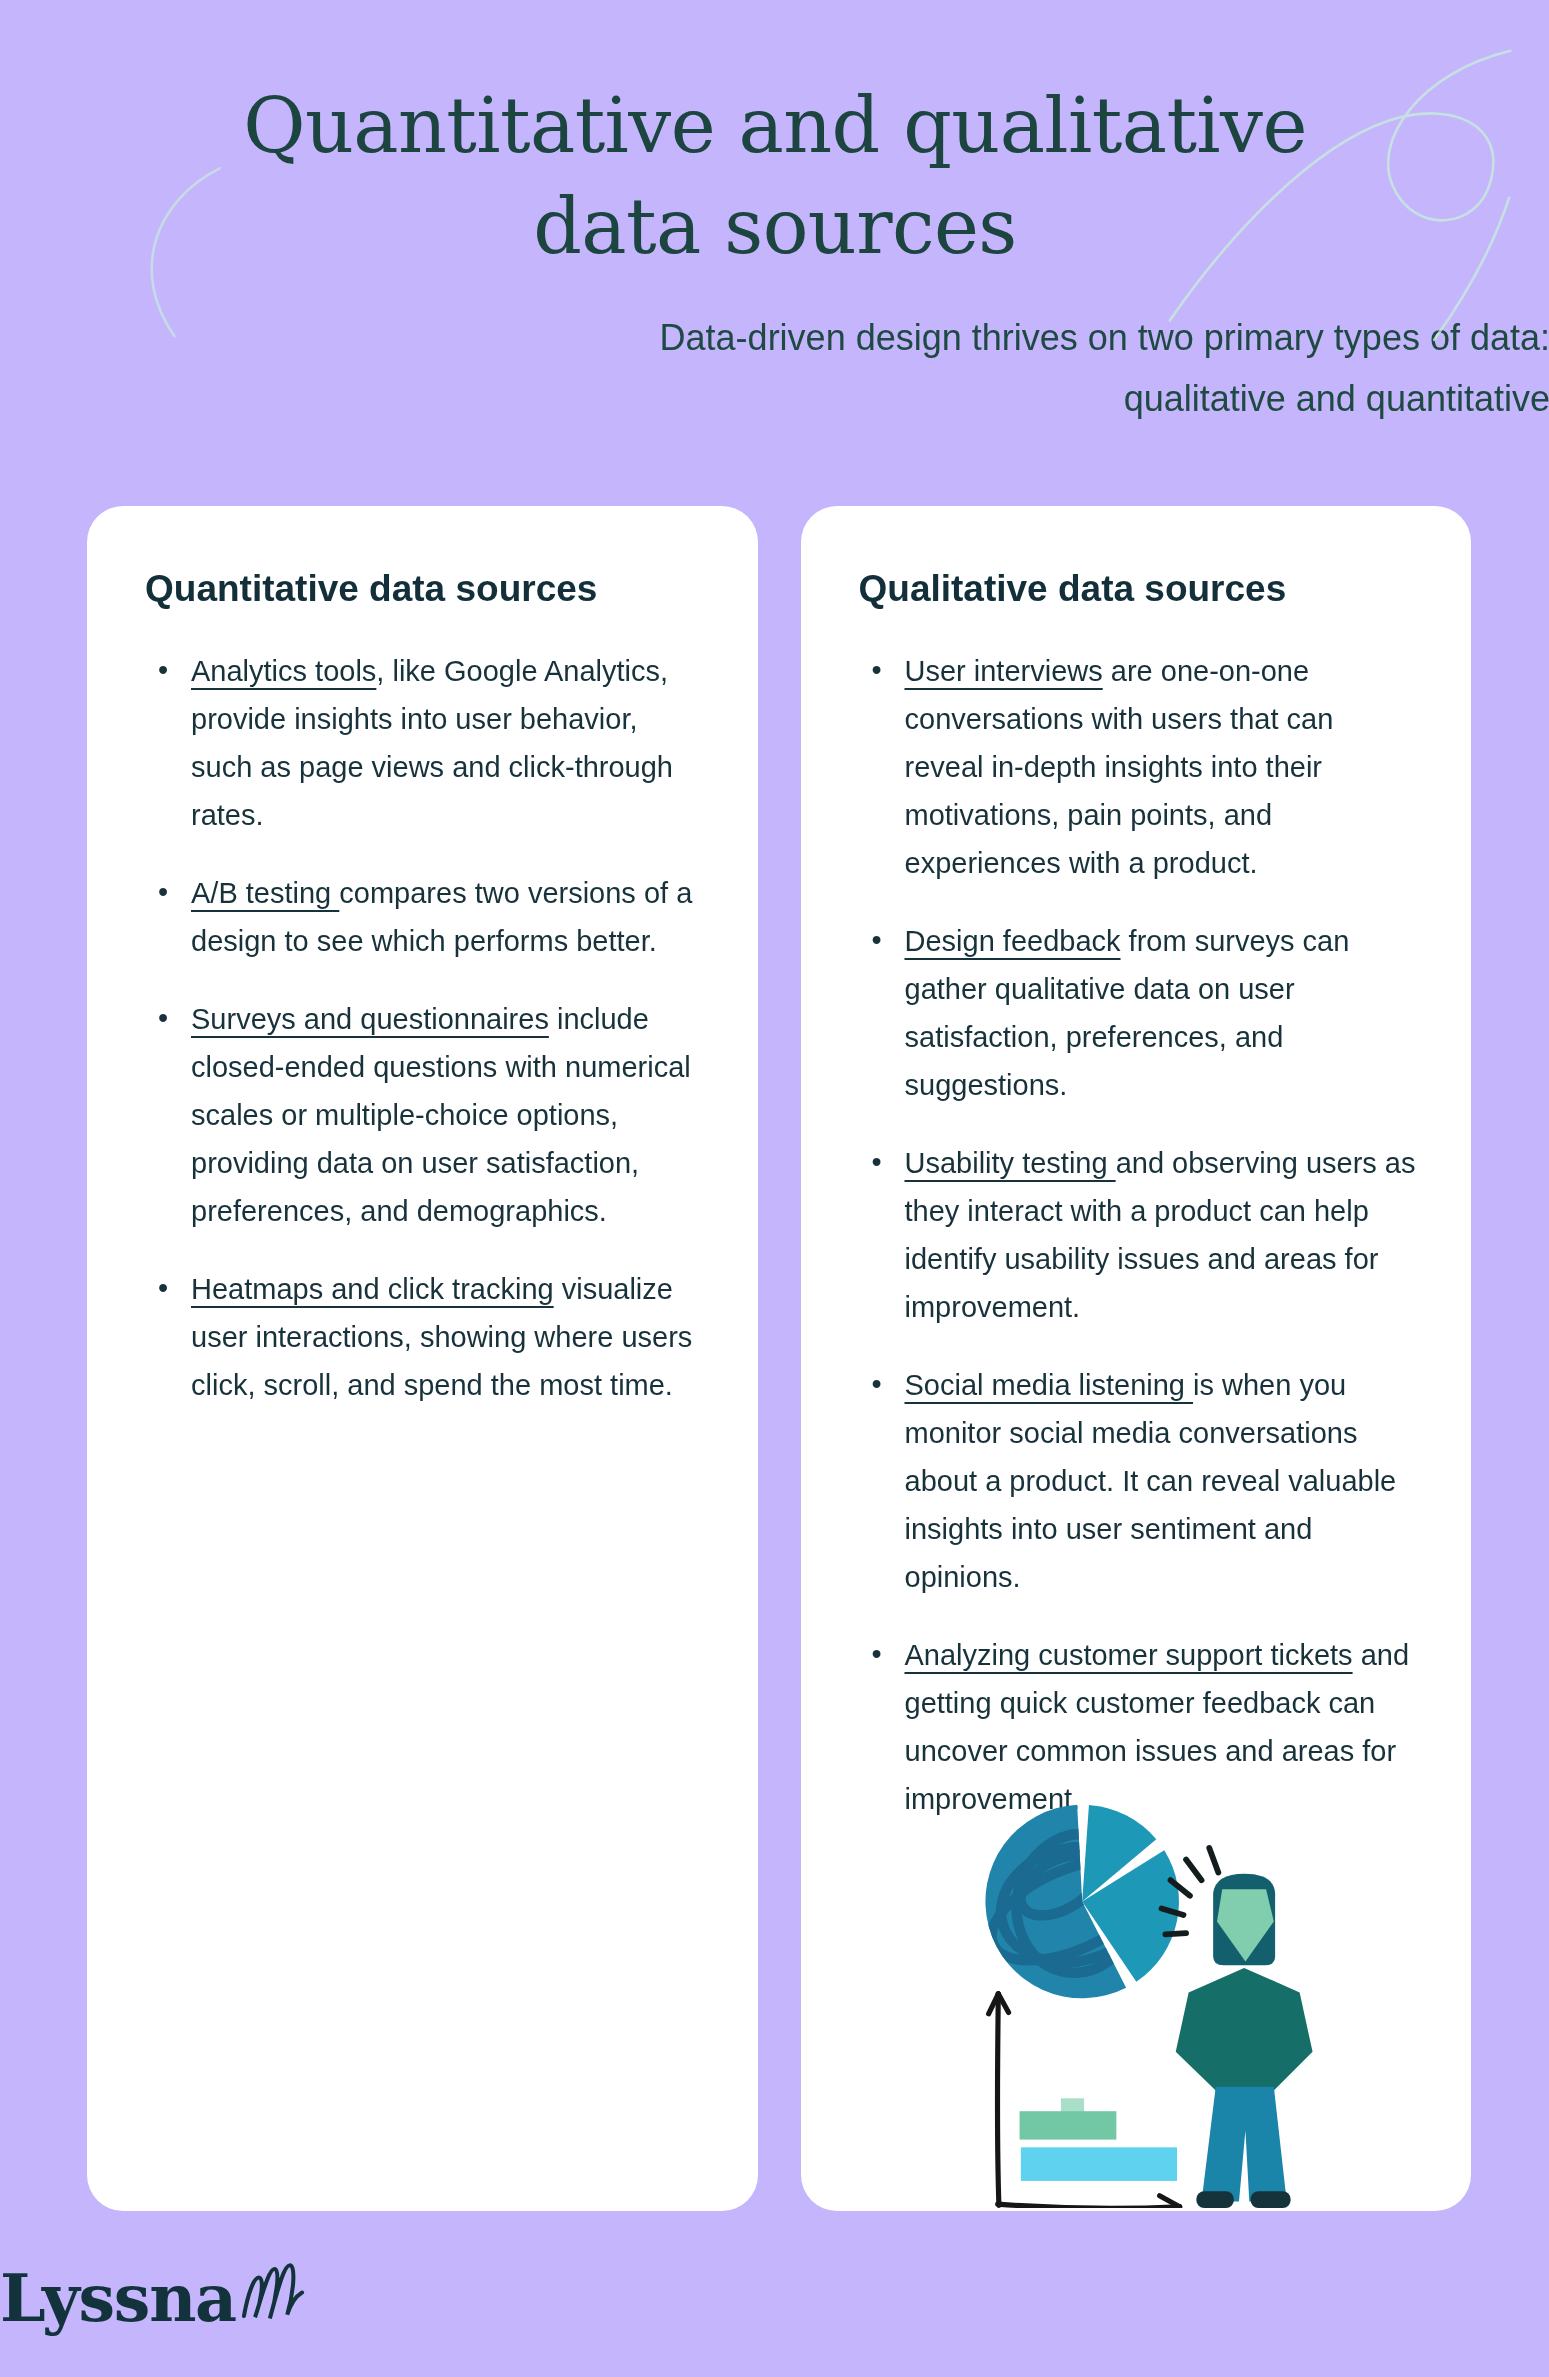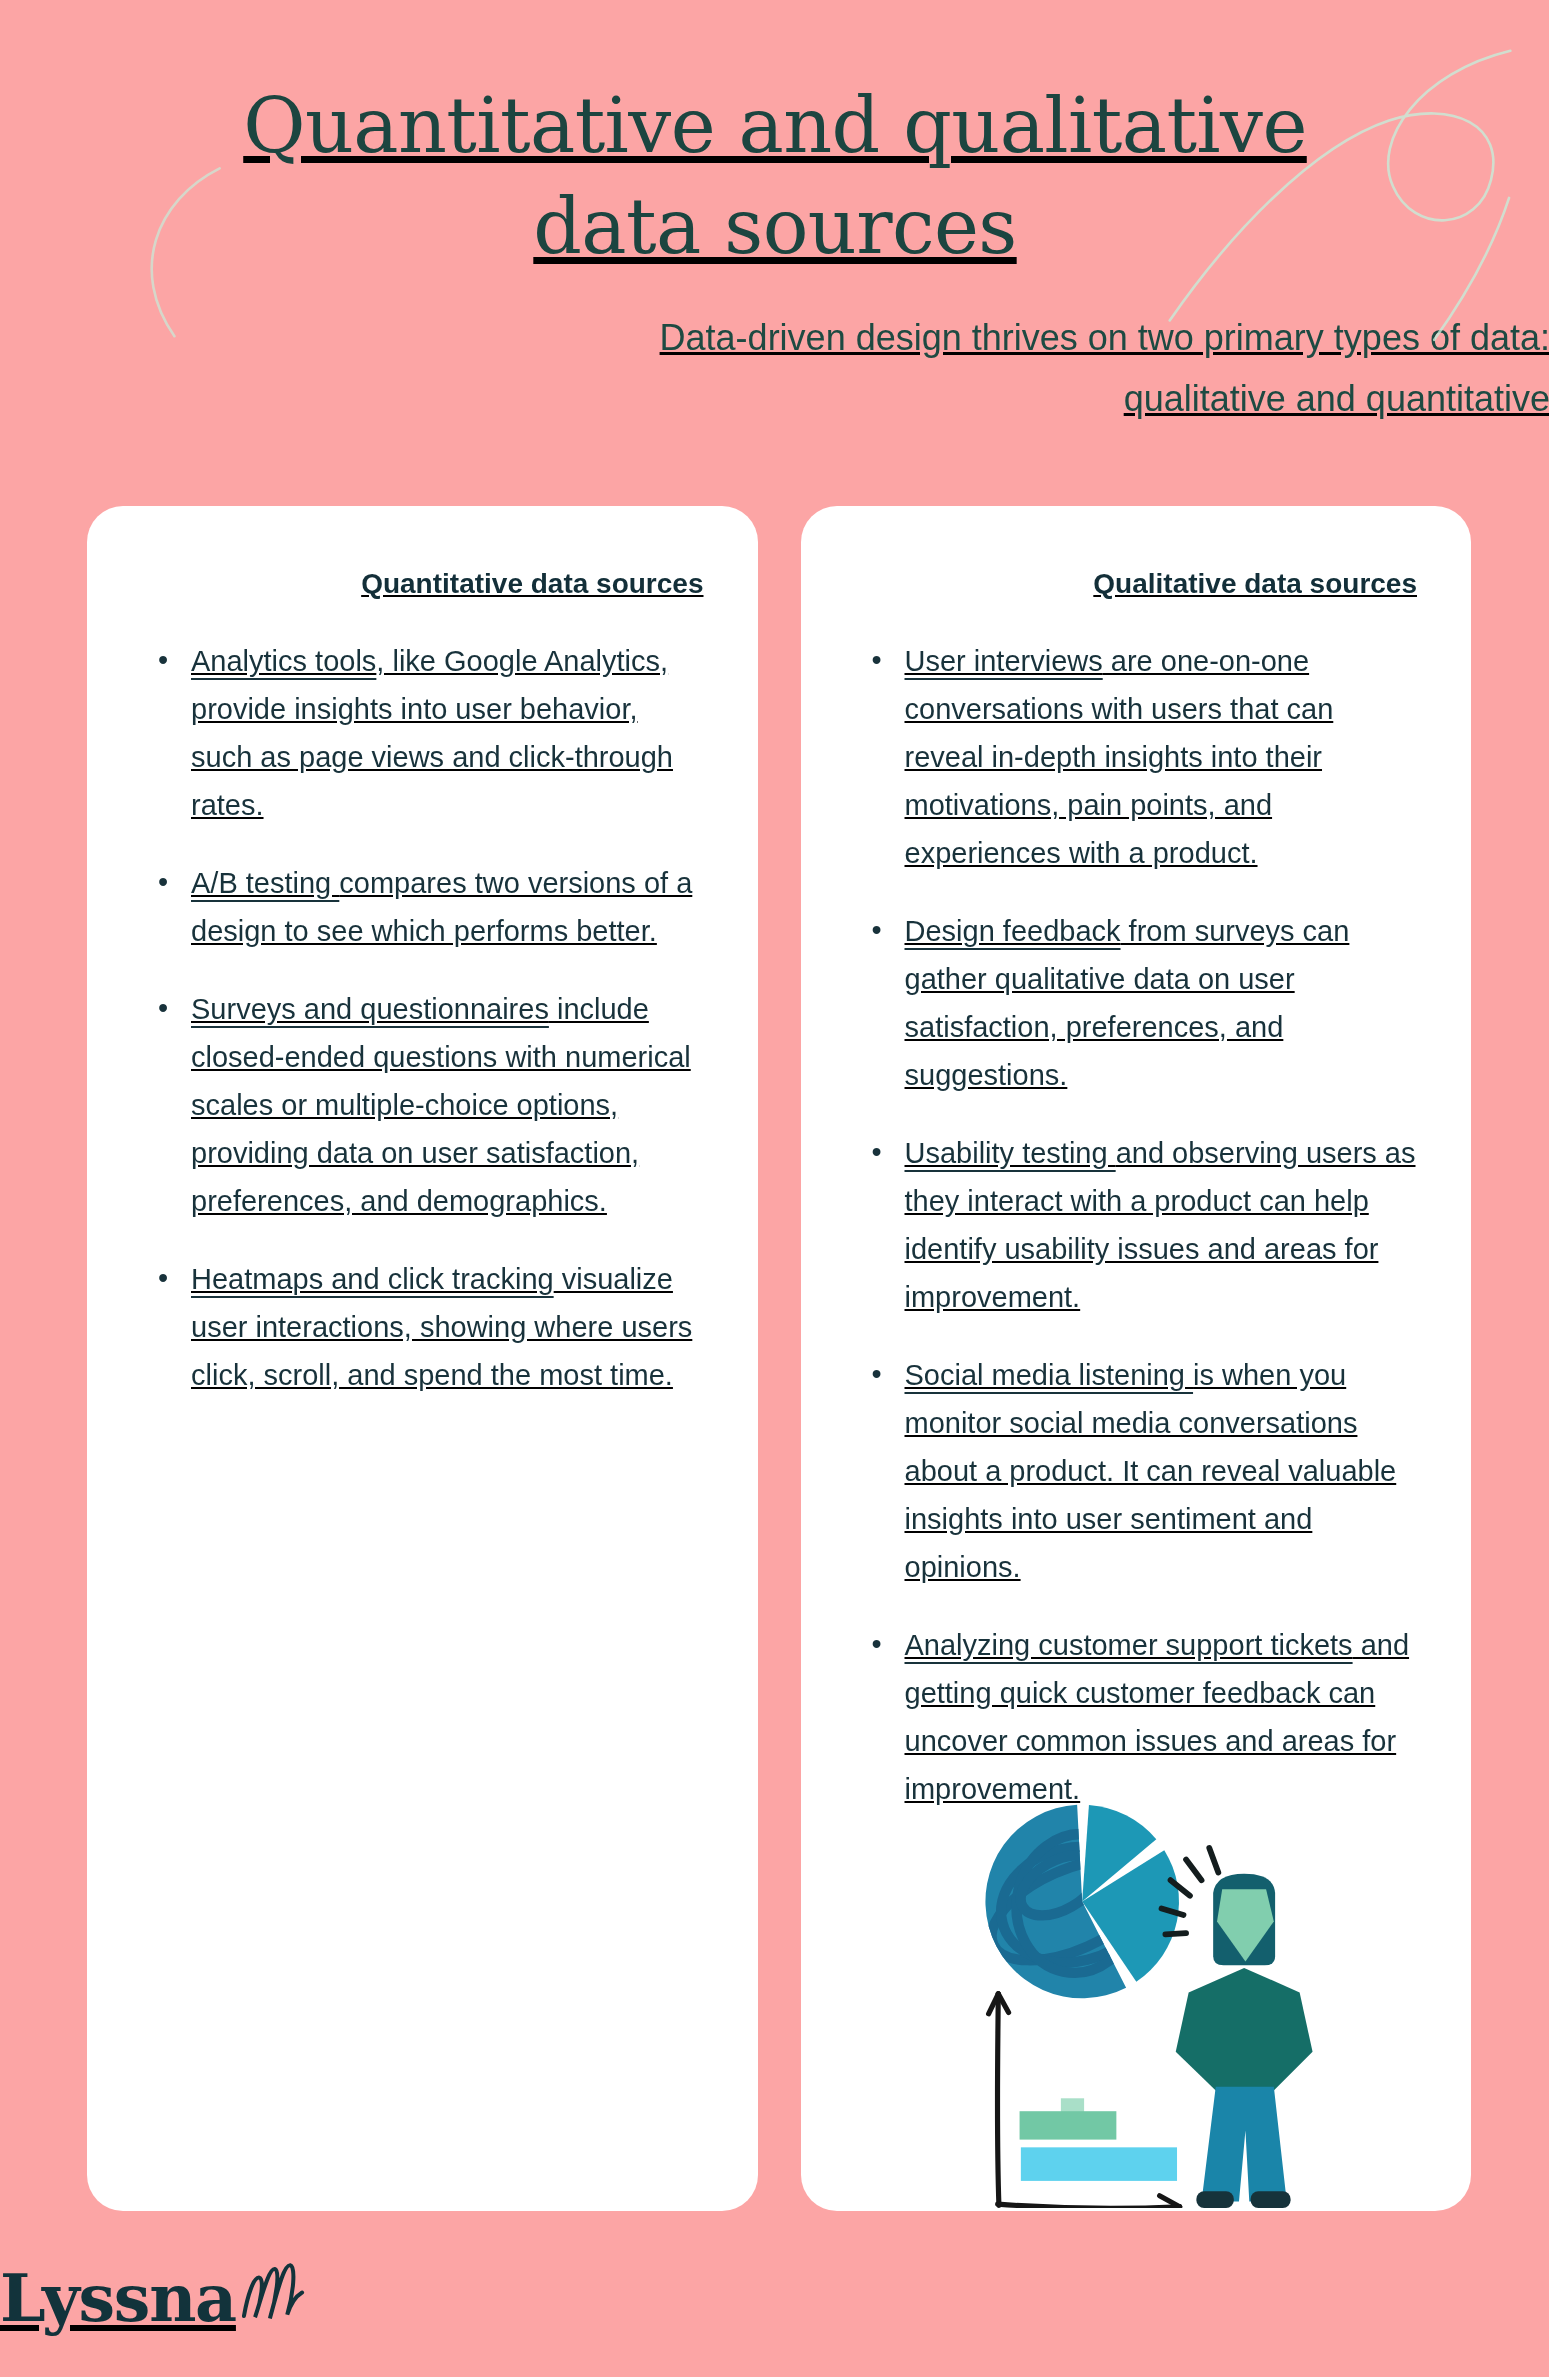--- a/index.html
+++ b/index.html
@@ -1,23 +1,22 @@
 <!DOCTYPE html>
 <html style="font-size:10.3px"><head>
 <meta charset="utf-8">
 <style>
   html,body { margin:0; padding:0; }
   .page {
     position: relative;
     width: 1550px;
     height: 2377px;
-    background: #fca5a5;
+    background: #c4b5fd;
     overflow: hidden;
     font-family: "Liberation Sans", sans-serif;
-    text-decoration: underline;
   }
   .bg-swirl { position:absolute; pointer-events:none; }
   .bg-swirl path { fill:none; stroke:#c7edda; stroke-width:4; stroke-linecap:round; }
   .swirl-tr { top: 17px; right: 19.4px; width: 400px; height: 336px; opacity:.8; }
   .swirl-l  { top: 149px; left: 84px; width: 168px; height: 213px; opacity:.7; }
 
   .title {
     margin: 0;
     padding-top: 75px;
     text-align: center;
@@ -49,25 +48,24 @@
     flex: 1;
     background: #ffffff;
     border-radius: 36px;
     height: 1705px;
     position: relative;
     padding: 62px 54px 0 58px;
     box-sizing: border-box;
   }
   .card h2 {
     margin: 0 0 37px 0;
-    font-size: 28px;
+    font-size: 37px;
     font-weight: 700;
     color: #132f39;
     letter-spacing: 0;
-    text-align: right;
   }
   .card ul { list-style:none; margin:0; padding:0; }
   .card li {
     position: relative;
     padding-left: 46px;
     font-size: 29px;
     line-height: 48px;
     color: #18323b;
     margin-bottom: 30px;
     max-width: 526px;

